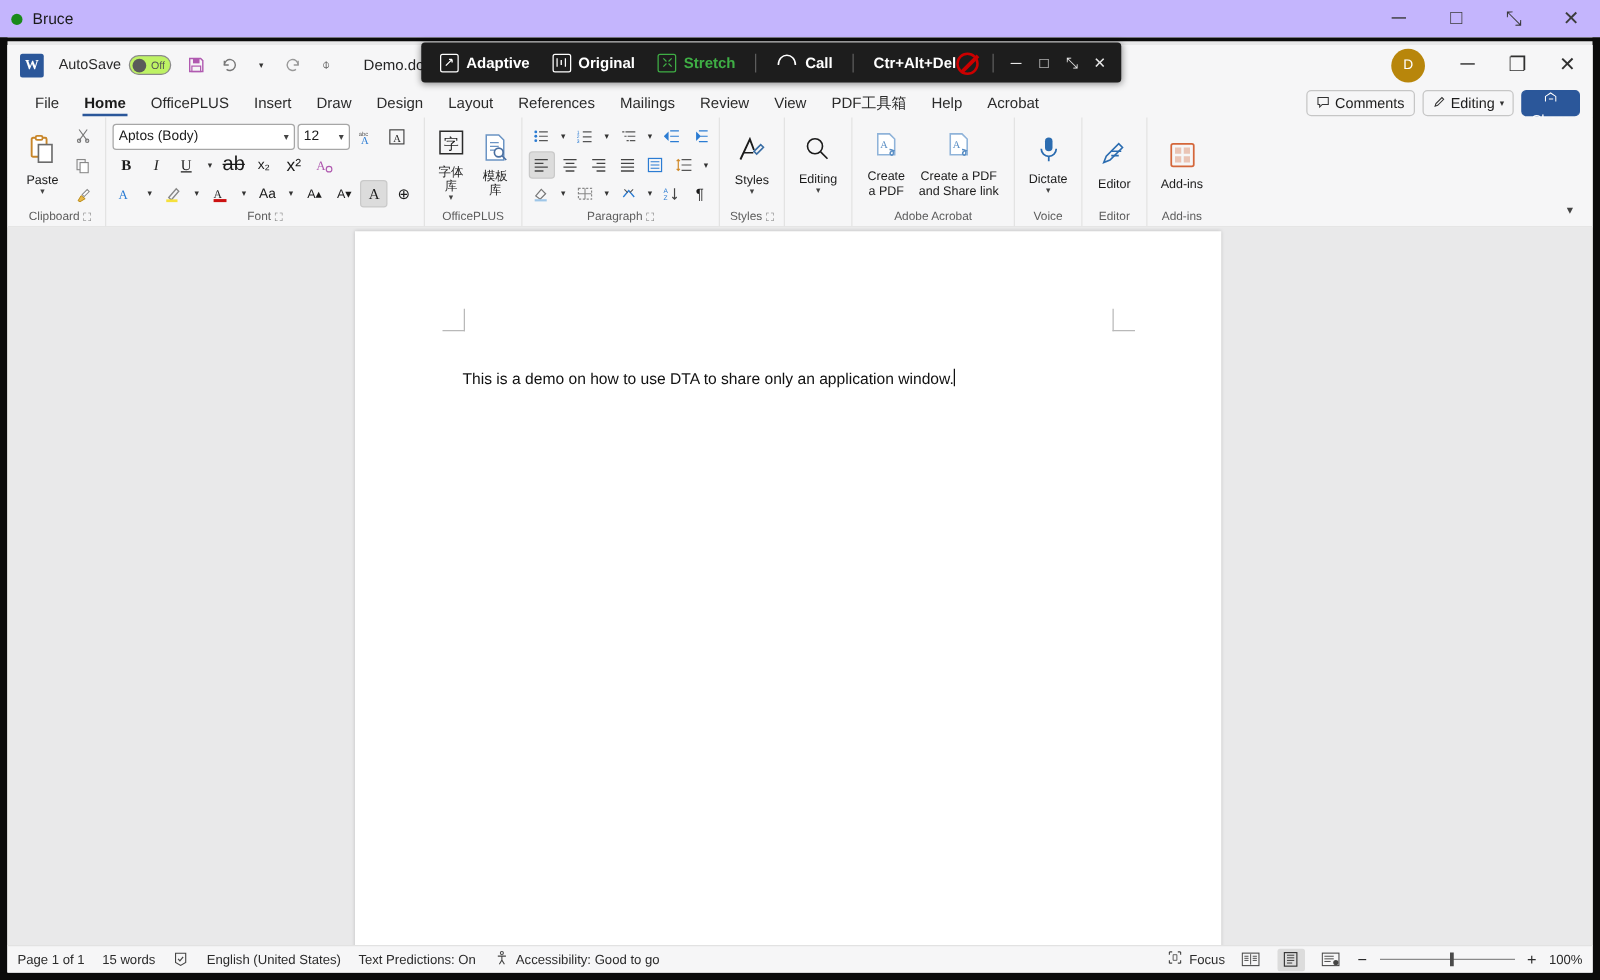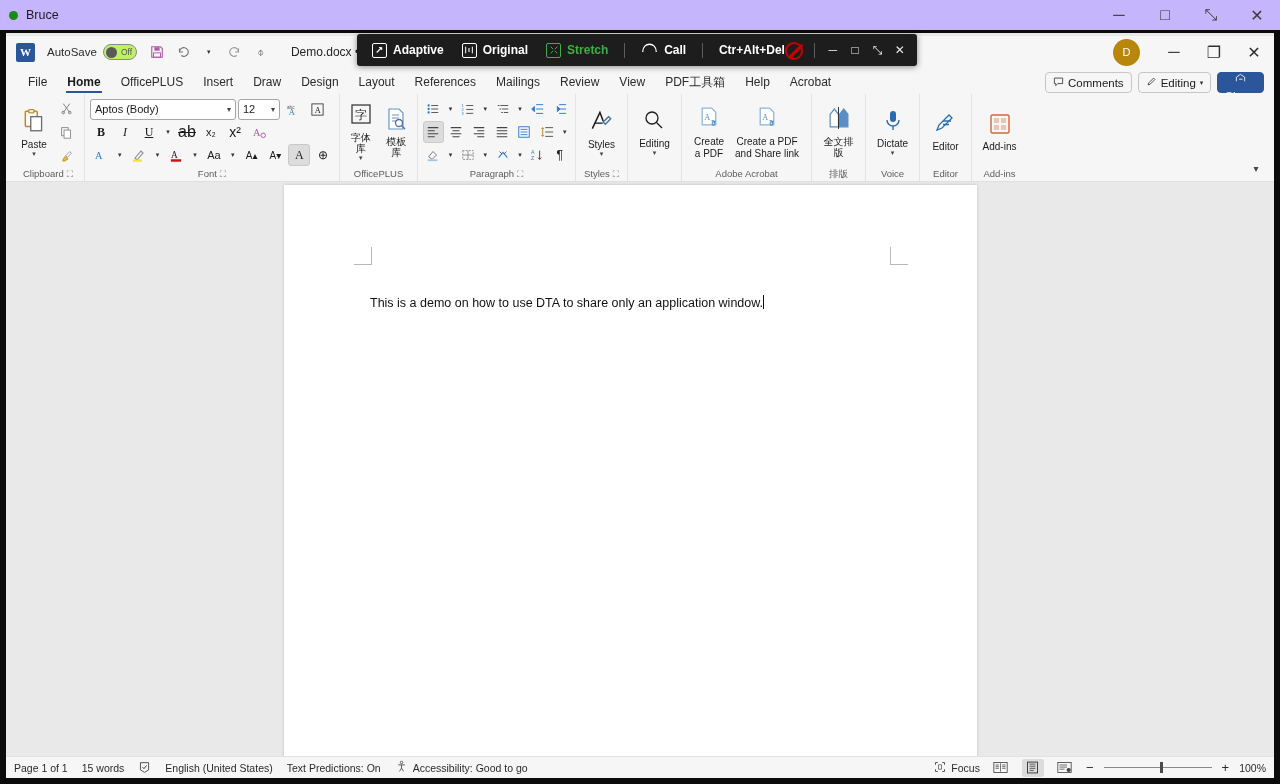--- a/index.html
+++ b/index.html
@@ -156,21 +156,21 @@
   }
   .sb-item{display:flex;align-items:center;gap:5px;white-space:nowrap;}
   .sb-right{margin-left:auto;display:flex;align-items:center;gap:10px;}
   .viewbtn{width:22px;height:18px;display:flex;align-items:center;justify-content:center;border-radius:2px;}
   .viewbtn.sel{background:#dcdcdc;}
   .zoomtrack{width:108px;height:1px;background:#8a8a8a;position:relative;}
   .zoomthumb{position:absolute;left:56px;top:-5px;width:3px;height:11px;background:#4a4a4a;}
 
   
   .dta{
-    position:absolute;left:357px;top:34px;width:560px;height:32px;
+    position:absolute;left:337px;top:34px;width:560px;height:32px;
     background:#1d1d1d;border-radius:3px;display:flex;align-items:center;
     padding:0 6px;z-index:50;box-shadow:0 1px 6px rgba(0,0,0,.45);
   }
   .dta-item{
     display:flex;align-items:center;gap:6px;padding:0 9px;height:26px;border-radius:3px;
     font-size:12px;color:#ffffff;font-weight:bold;white-space:nowrap;
   }
   .dta-item.green{color:#3fae45;}
   .dta-sep{width:1px;height:15px;background:#5d5d5d;margin:0 7px;}
   .dta-ico{
@@ -633,37 +633,20 @@
           </span>
           <span class="lbl">Create a PDF</span>
           <span class="lbl">and Share link</span>
         </div>
       </div>
       <div class="rg-label">
         <span>Adobe Acrobat</span>
       </div>
     </div>
 
-    <div class="rgroup" style="width:54px;">
-      <div class="rg-body" style="justify-content:center;">
-        <div class="bigbtn">
-          <span>
-            <svg width="25" height="25" viewBox="0 0 24 24">
-                <path d="M4 8l4-5 4 5v12H4z" fill="#fff" stroke="#5a8ec4" stroke-width="1.2"></path>
-                <path d="M13 8l4-5 4 5v12h-8z" fill="#5a8ec4" stroke="#5a8ec4" stroke-width="1.2"></path>
-                <path d="M12 1v21" stroke="#333" stroke-width="1"></path>
-              </svg>
-          </span>
-          <span class="lbl">全文排版</span>
-        </div>
-      </div>
-      <div class="rg-label">
-        <span>排版</span>
-      </div>
-    </div>
 
     <div class="rgroup" style="width:54px;">
       <div class="rg-body" style="justify-content:center;">
         <div class="bigbtn">
           <span>
             <svg width="24" height="24" viewBox="0 0 24 24">
                 <rect x="9" y="2" width="6" height="11" rx="3" fill="#2b6cb0"></rect>
                 <path d="M6 11a6 6 0 0 0 12 0" fill="none" stroke="#2b6cb0" stroke-width="1.4"></path>
                 <path d="M12 17v4" stroke="#2b6cb0" stroke-width="1.4"></path>
               </svg>

